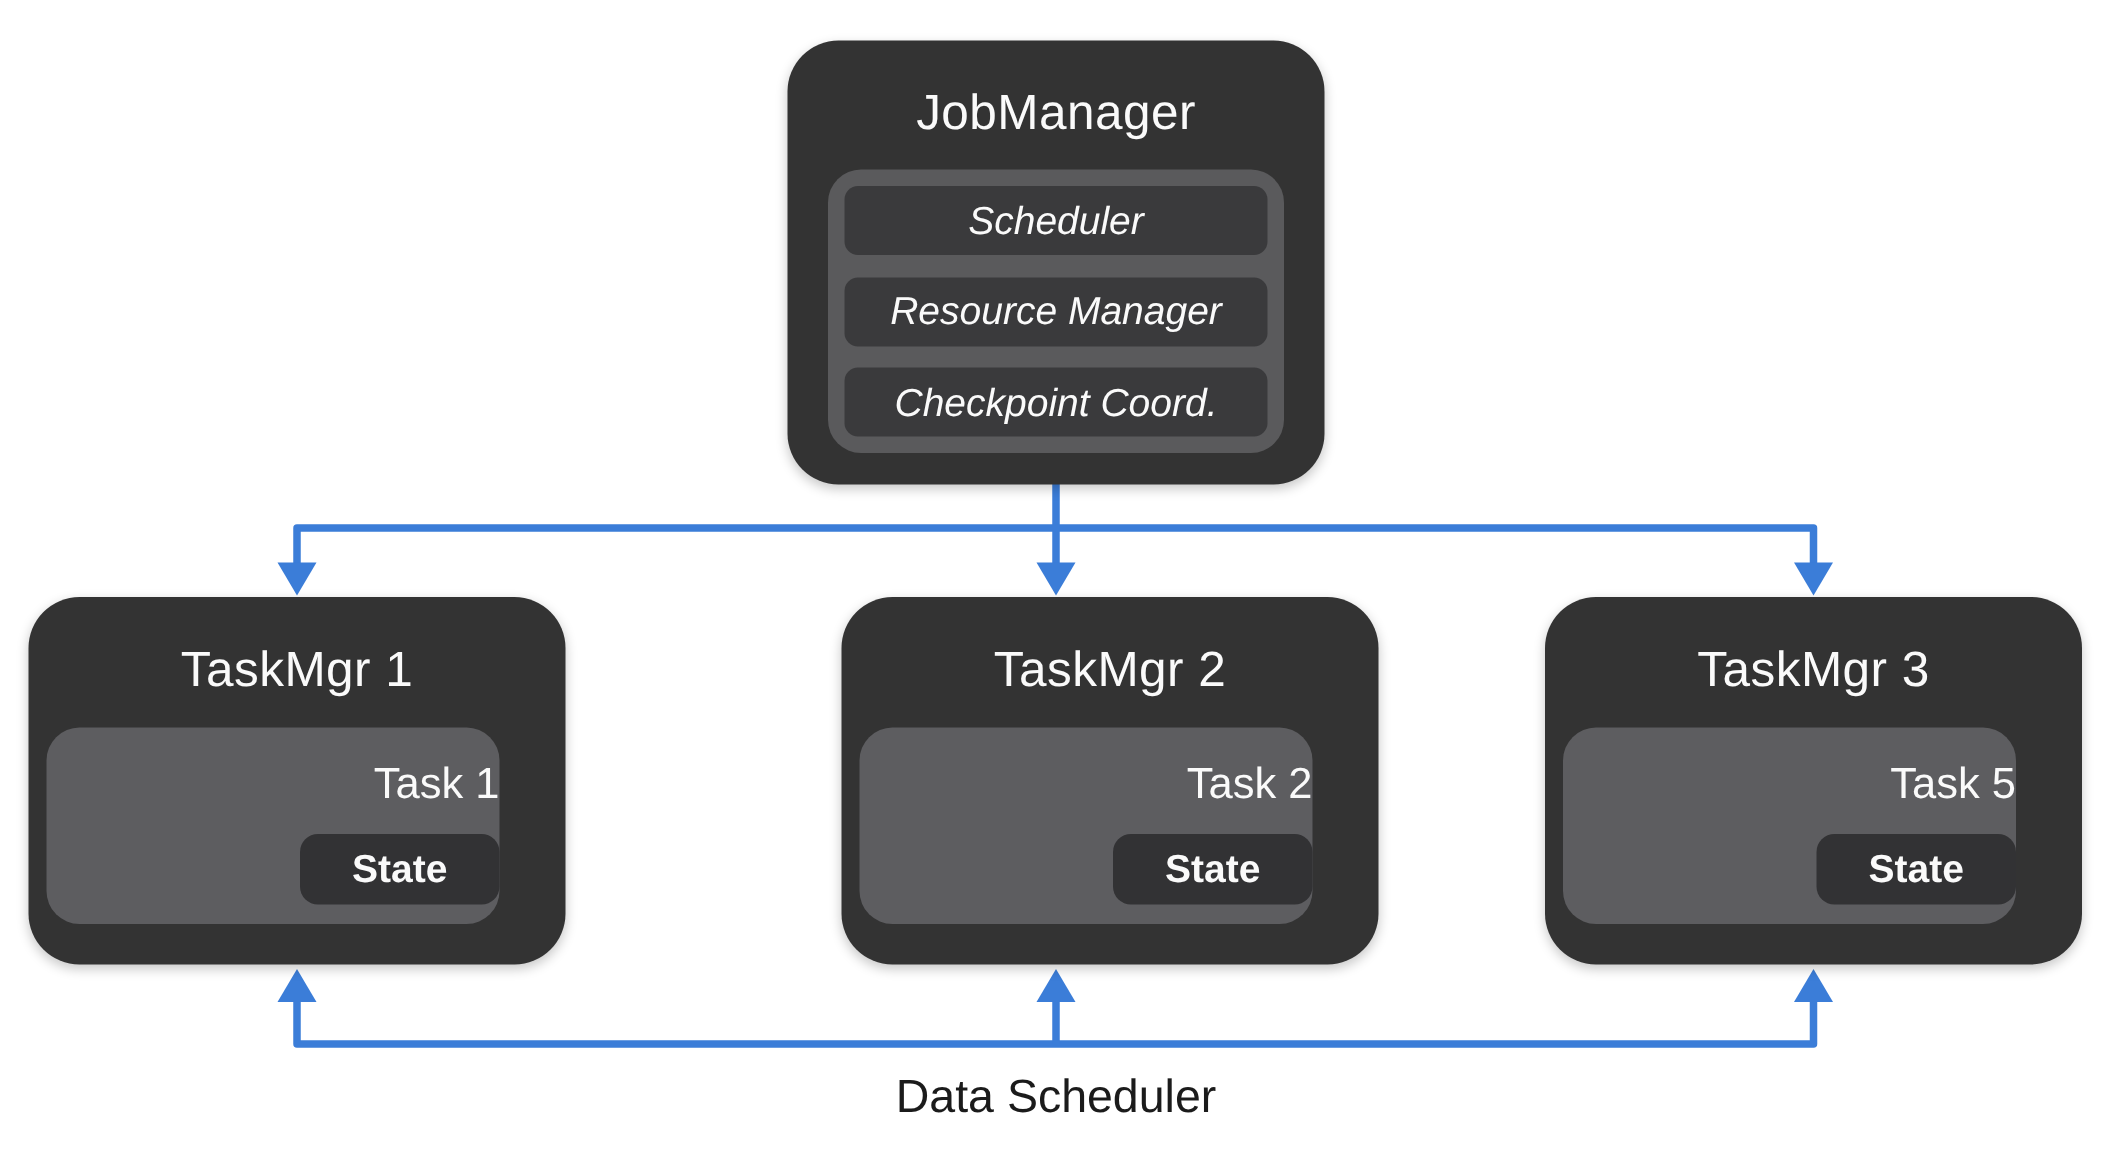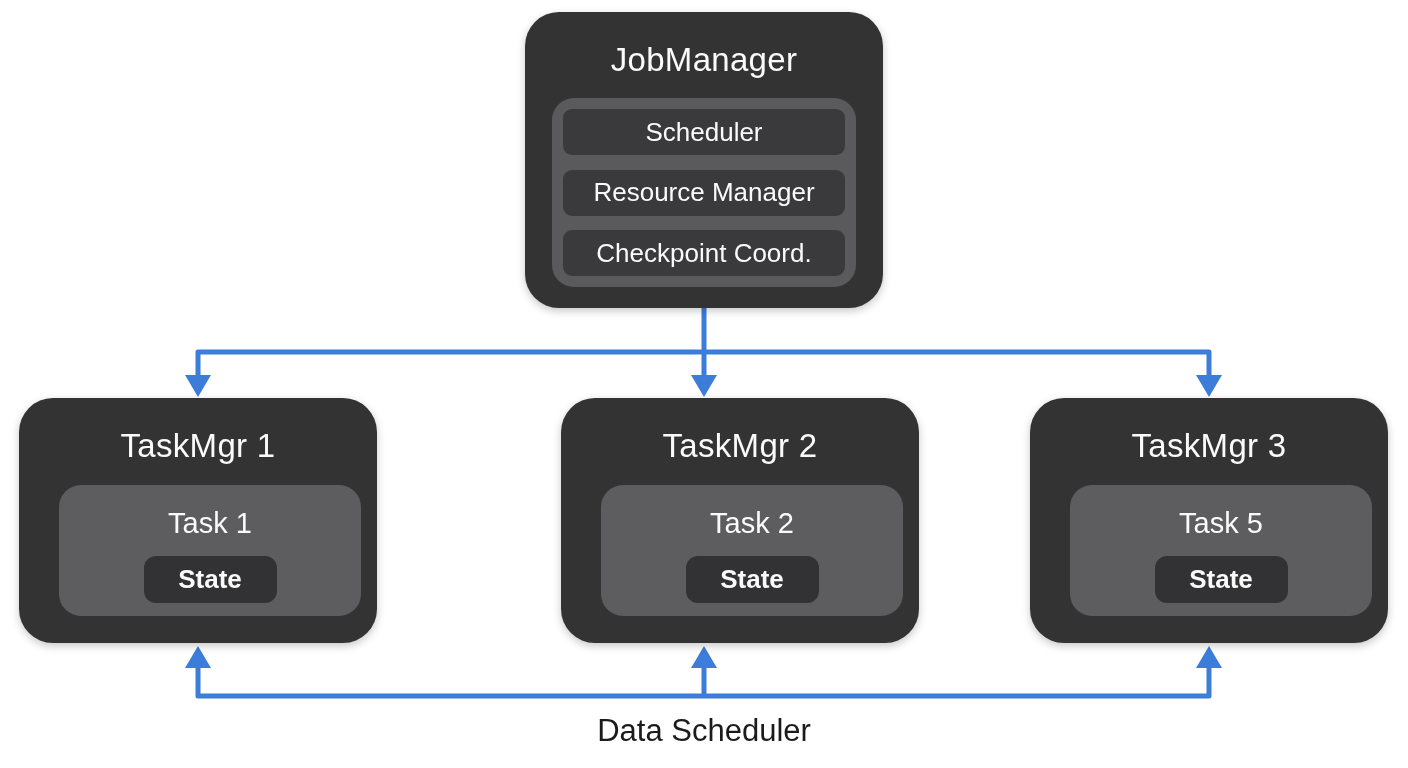--- a/index.html
+++ b/index.html
@@ -33,21 +33,21 @@
   .node-title {
     color: #fafafa;
     font-size: 33px;
     font-weight: 500;
     text-align: center;
     letter-spacing: 0.3px;
   }
   
   .job-manager {
     left: 525px;
-    top: 12px;
+    top: 27px;
     width: 358px;
     height: 296px;
   }
   .job-manager .node-title {
     padding-top: 28px;
     line-height: 40px;
   }
   .jm-inner {
     position: absolute;
     left: 27px;
@@ -65,45 +65,46 @@
   .jm-pill {
     height: 46px;
     background: #3a3a3c;
     border-radius: 9px;
     display: flex;
     align-items: center;
     justify-content: center;
     color: #fafafa;
     font-size: 26px;
     font-weight: 400;
+    font-style: italic;
   }
   
   .task-manager {
     top: 398px;
     width: 358px;
     height: 245px;
   }
   .tm-1 { left: 19px; }
   .tm-2 { left: 525px; margin-left: 36px; }
   .tm-3 { left: 1030px; }
   .task-manager .node-title {
     padding-top: 30px;
     line-height: 36px;
   }
   .tm-inner {
     position: absolute;
-    left: 40px;
+    left: 12px;
     top: 87px;
     width: 302px;
     height: 131px;
     background: #5d5d60;
     border-radius: 22px;
     display: flex;
     flex-direction: column;
-    align-items: center;
+    align-items: flex-end;
     box-sizing: border-box;
     padding-top: 20px;
   }
   .task-label {
     color: #fafafa;
     font-size: 29px;
     font-weight: 400;
     line-height: 36px;
     text-align: center;
   }

